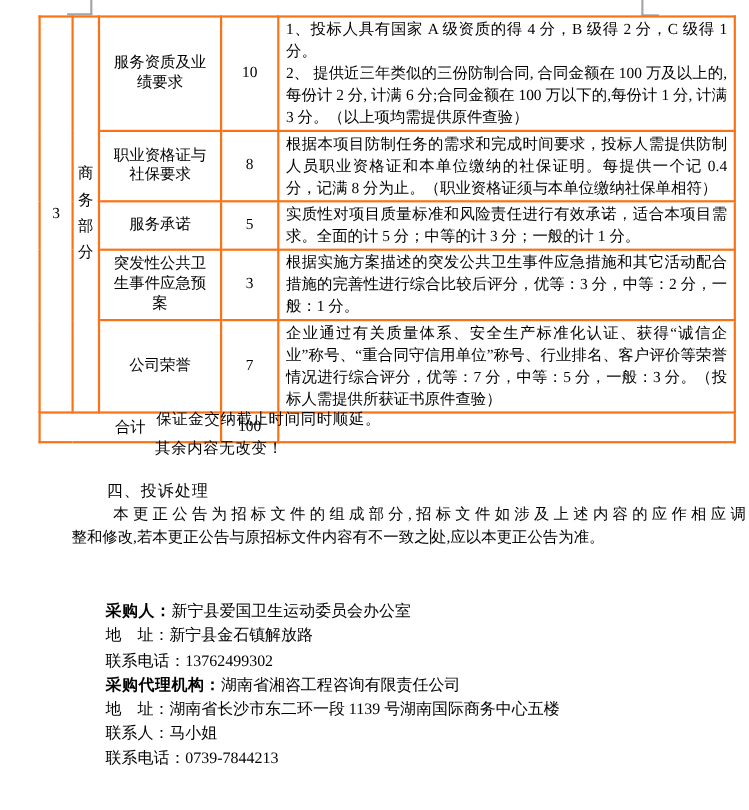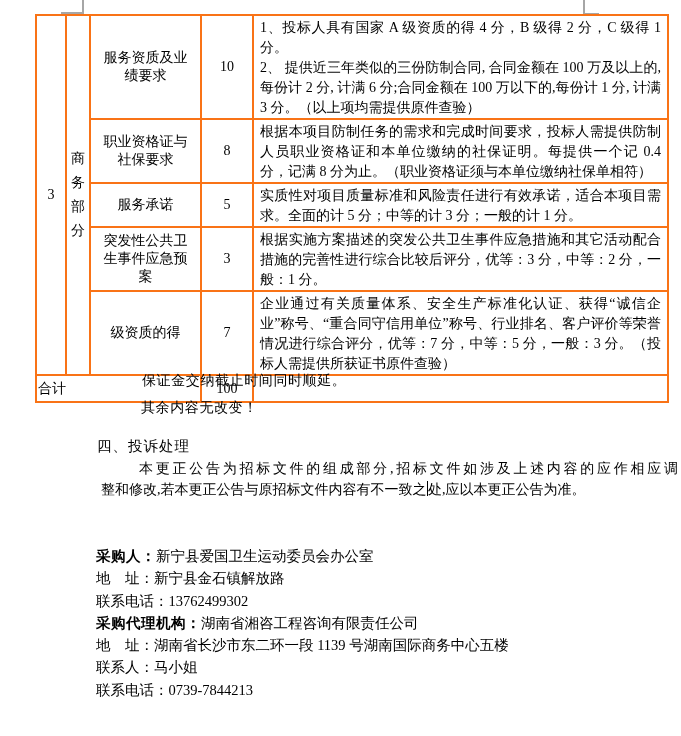--- a/index.html
+++ b/index.html
@@ -41,31 +41,31 @@
   td.score-num{
     text-align:center;font-size:14px;
     font-family:"Liberation Serif","DejaVu Serif",serif;
   }
   td.desc{
     vertical-align:top;text-align:justify;
     padding:2px 6px 0 6px;
     font-size:14px;line-height:20px;
     white-space:pre-line;
   }
-  td.total-label{text-align:left;font-size:14px;}
+  td.total-label{text-align:center;font-size:14px;}
 
   
   .abs{position:absolute;}
   .note{font-size:14px;letter-spacing:0.6px;padding-left:32px;}
   .heading{font-size:14.5px;font-weight:normal;letter-spacing:1px;}
   .para{
     left:65px;width:613px;
     font-size:14px;line-height:21.3px;
   }
-  .pline{text-align:justify;text-align-last:justify;margin-left:36px;}
+  .pline{text-align:justify;text-align-last:justify;}
   .pline.last{text-align-last:left;}
   .pline.indent{text-indent:38px;}
   .caret{
     display:inline-block;width:1.5px;height:15px;
     background:#000;vertical-align:-2px;
   }
   .contacts{left:96px;top:545px;font-size:14.5px;}
   .contact-line{height:22.3px;line-height:22.3px;white-space:pre;}
   .contact-line .lbl-bold{font-weight:bold;letter-spacing:0.5px;}
 </style>
@@ -110,21 +110,21 @@
       <td class="crit">服务承诺</td>
       <td class="score-num">5</td>
       <td class="desc">实质性对项目质量标准和风险责任进行有效承诺，适合本项目需求。全面的计 5 分；中等的计 3 分；一般的计 1 分。</td>
     </tr>
     <tr style="height:55px">
       <td class="crit">突发性公共卫生事件应急预案</td>
       <td class="score-num">3</td>
       <td class="desc">根据实施方案描述的突发公共卫生事件应急措施和其它活动配合措施的完善性进行综合比较后评分，优等：3 分，中等：2 分，一般：1 分。</td>
     </tr>
     <tr style="height:80px">
-      <td class="crit">级资质的得</td>
+      <td class="crit">公司荣誉</td>
       <td class="score-num">7</td>
       <td class="desc">企业通过有关质量体系、安全生产标准化认证、获得“诚信企业”称号、“重合同守信用单位”称号、行业排名、客户评价等荣誉情况进行综合评分，优等：7 分，中等：5 分，一般：3 分。（投标人需提供所获证书原件查验）</td>
     </tr>
     <tr style="height:27px">
       <td class="total-label" colspan="3">合计</td>
       <td class="score-num">100</td>
       <td class="desc"></td>
     </tr>
   </tbody>
     </table>

